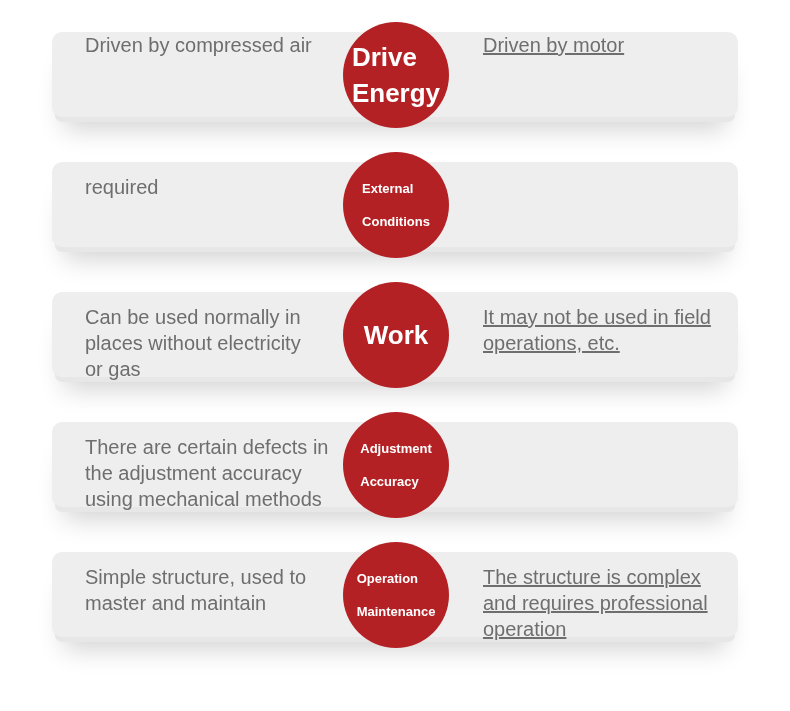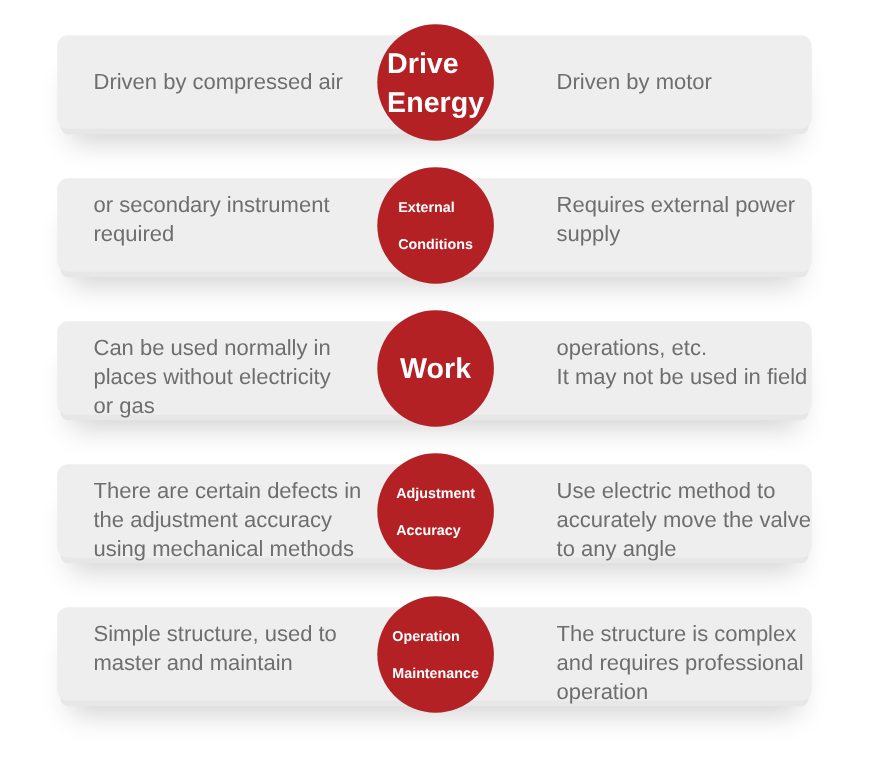--- a/index.html
+++ b/index.html
@@ -34,22 +34,22 @@
     display: flex;
     flex-direction: column;
     justify-content: flex-start;
     box-sizing: border-box;
     padding-top: 12px;
     color: var(--text-gray, #6e6e6e);
     font-size: 20px;
     line-height: 26px;
   }
   .cell.left  { left: 33px;  width: 262px; }
-  .cell.right { left: 454px; width: 250px; }
-  .cell--center { justify-content: center; padding-top: 0; }
+  .cell.right { left: 431px; width: 250px; text-decoration: underline; }
+  .cell--center { justify-content: flex-start; padding-top: 0; }
   .circle {
     position: absolute;
     left: 291px;
     top: 50%;
     transform: translateY(-50%);
     width: 106px;
     height: 106px;
     border-radius: 50%;
     background: var(--circle-red, #b42125);
     display: flex;
@@ -81,68 +81,58 @@
         <div class="line">Energy</div>
       </div>
     </div>
     <div class="cell right cell--center">
       <div class="line">Driven by motor</div>
     </div>
   </div>
 
   <div class="card">
     <div class="cell left">
-      <div class="line">or secondary instrument</div>
       <div class="line">required</div>
     </div>
     <div class="circle circle--small">
       <div class="circle-text">
         <div class="line">External</div>
         <div class="line">Conditions</div>
       </div>
-    </div>
-    <div class="cell right">
-      <div class="line">Requires external power</div>
-      <div class="line">supply</div>
     </div>
   </div>
 
   <div class="card">
     <div class="cell left">
       <div class="line">Can be used normally in</div>
       <div class="line">places without electricity</div>
       <div class="line">or gas</div>
     </div>
     <div class="circle circle--large">
       <div class="circle-text">
         <div class="line">Work</div>
       </div>
     </div>
     <div class="cell right">
+      <div class="line">It may not be used in field</div>
       <div class="line">operations, etc.</div>
-      <div class="line">It may not be used in field</div>
     </div>
   </div>
 
   <div class="card">
     <div class="cell left">
       <div class="line">There are certain defects in</div>
       <div class="line">the adjustment accuracy</div>
       <div class="line">using mechanical methods</div>
     </div>
     <div class="circle circle--small">
       <div class="circle-text">
         <div class="line">Adjustment</div>
         <div class="line">Accuracy</div>
       </div>
-    </div>
-    <div class="cell right">
-      <div class="line">Use electric method to</div>
-      <div class="line">accurately move the valve</div>
-      <div class="line">to any angle</div>
     </div>
   </div>
 
   <div class="card">
     <div class="cell left">
       <div class="line">Simple structure, used to</div>
       <div class="line">master and maintain</div>
     </div>
     <div class="circle circle--small">
       <div class="circle-text">

